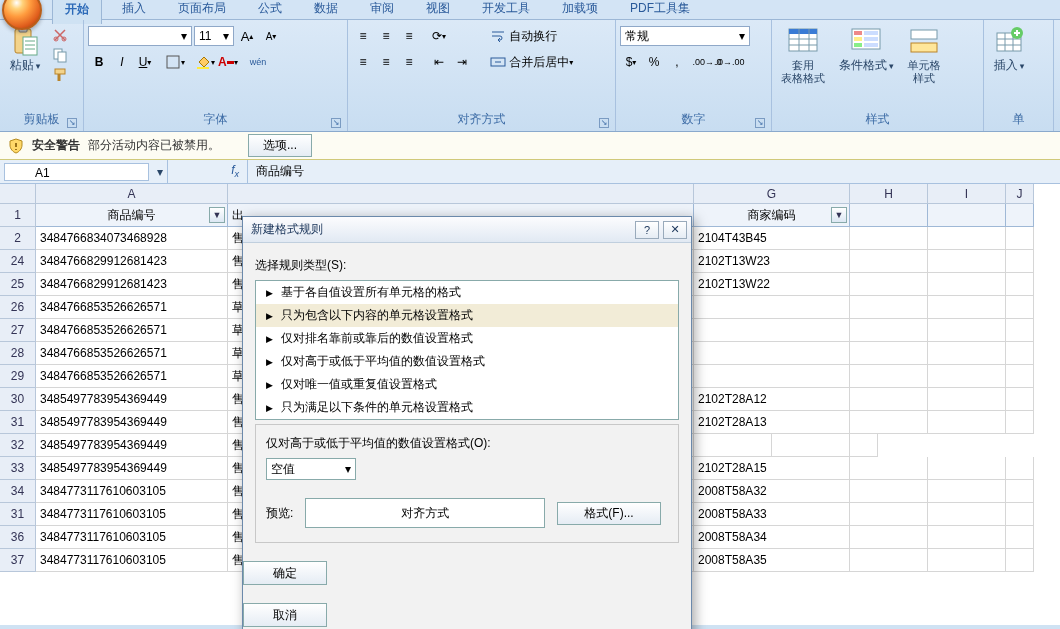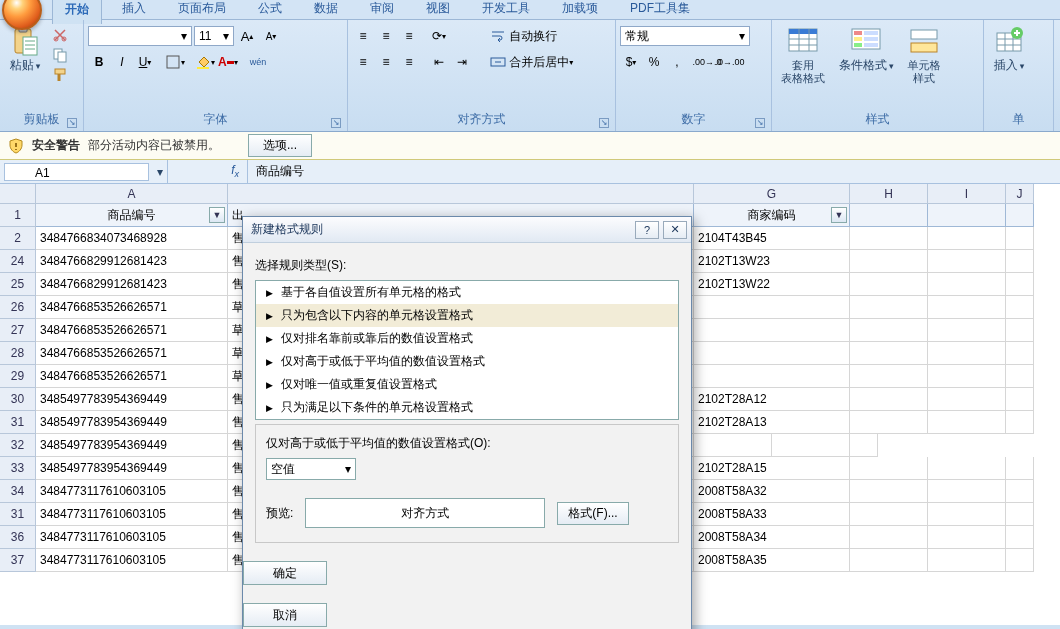--- a/index.html
+++ b/index.html
@@ -71,21 +71,21 @@
 .dialog .content{ padding:10px 12px 8px 12px;}
 .dialog .seclabel{ margin:4px 0 6px 0; }
 .rulelist { border:1px solid #8aa; background:#fff;}
 .ruleitem { padding:3px 6px 3px 10px; display:flex; align-items:center; gap:8px; cursor:pointer;}
 .ruleitem .tri{font-size:9px;color:#000;}
 .ruleitem.sel { background:#f2ecd7;}
 .condrow{ display:flex; align-items:center; gap:8px; margin-top:6px;}
 .condselect{ width:90px; height:22px; border:1px solid #8aa; background:#fff; display:flex; align-items:center; padding:0 4px; justify-content:space-between;}
 .previewbox{ display:flex; align-items:center; gap:12px; margin-top:18px;}
 .previewbox .pv { width:240px; height:30px; border:1px solid #8aa; background:#fff; display:flex; align-items:center; justify-content:center;}
-.previewbox .fmtbtn{ padding:2px 10px; border:1px solid #8aa; background:linear-gradient(#fff,#e5ecf4); cursor:pointer;}
+.previewbox .fmtbtn{ padding:2px 26px; border:1px solid #8aa; background:linear-gradient(#fff,#e5ecf4); cursor:pointer;}
 .dlg-buttons{ display:flex; justify-content:flex-end; gap:18px; padding:10px 12px 12px 0;flex-direction:column;}
 .dlg-buttons .b{ width:84px; height:24px; border:1px solid #8aa; background:linear-gradient(#fff,#e5ecf4); cursor:pointer;}
 
 
 .cA{width:192px;}
 .cG{width:156px;} .cH{width:78px;} .cI{width:78px;} .cJ{width:28px;} 
 
 
 </style>
 </head>

